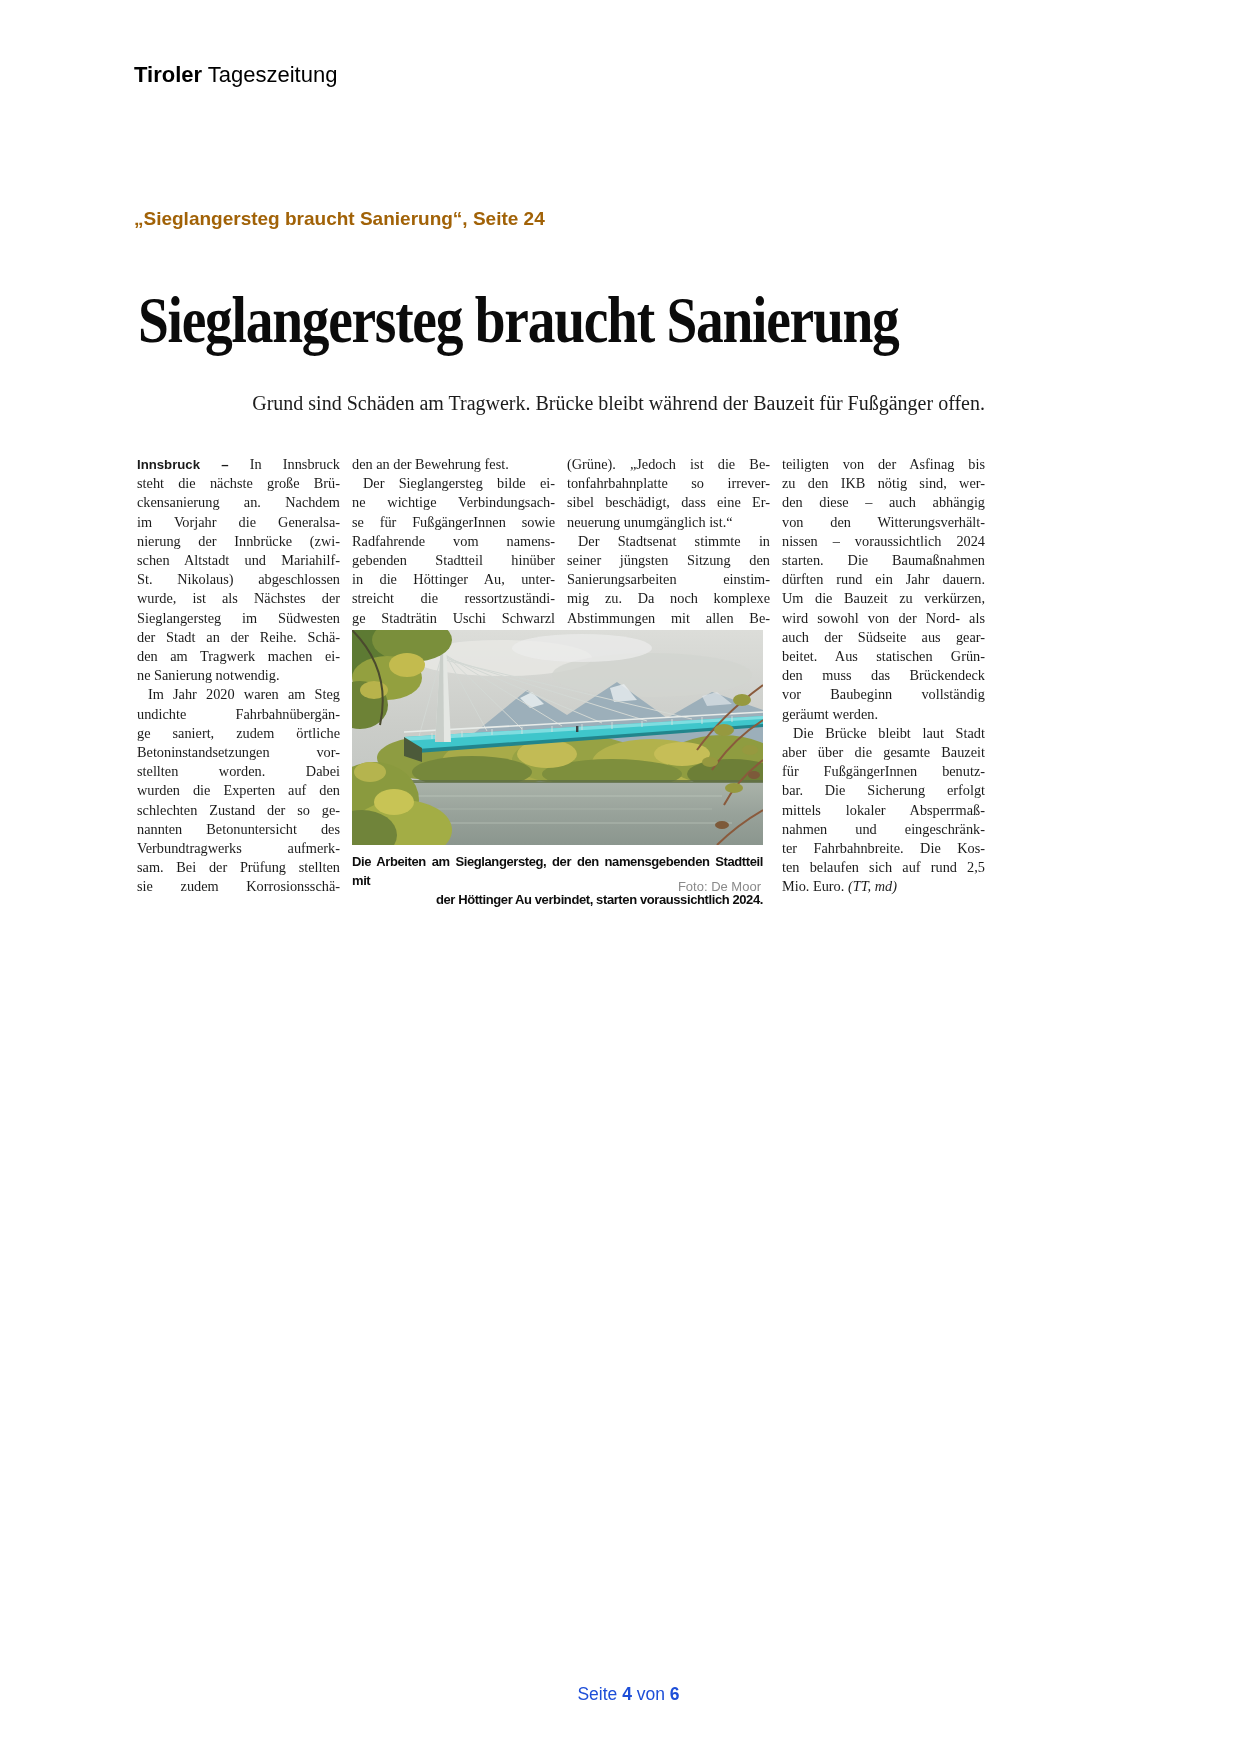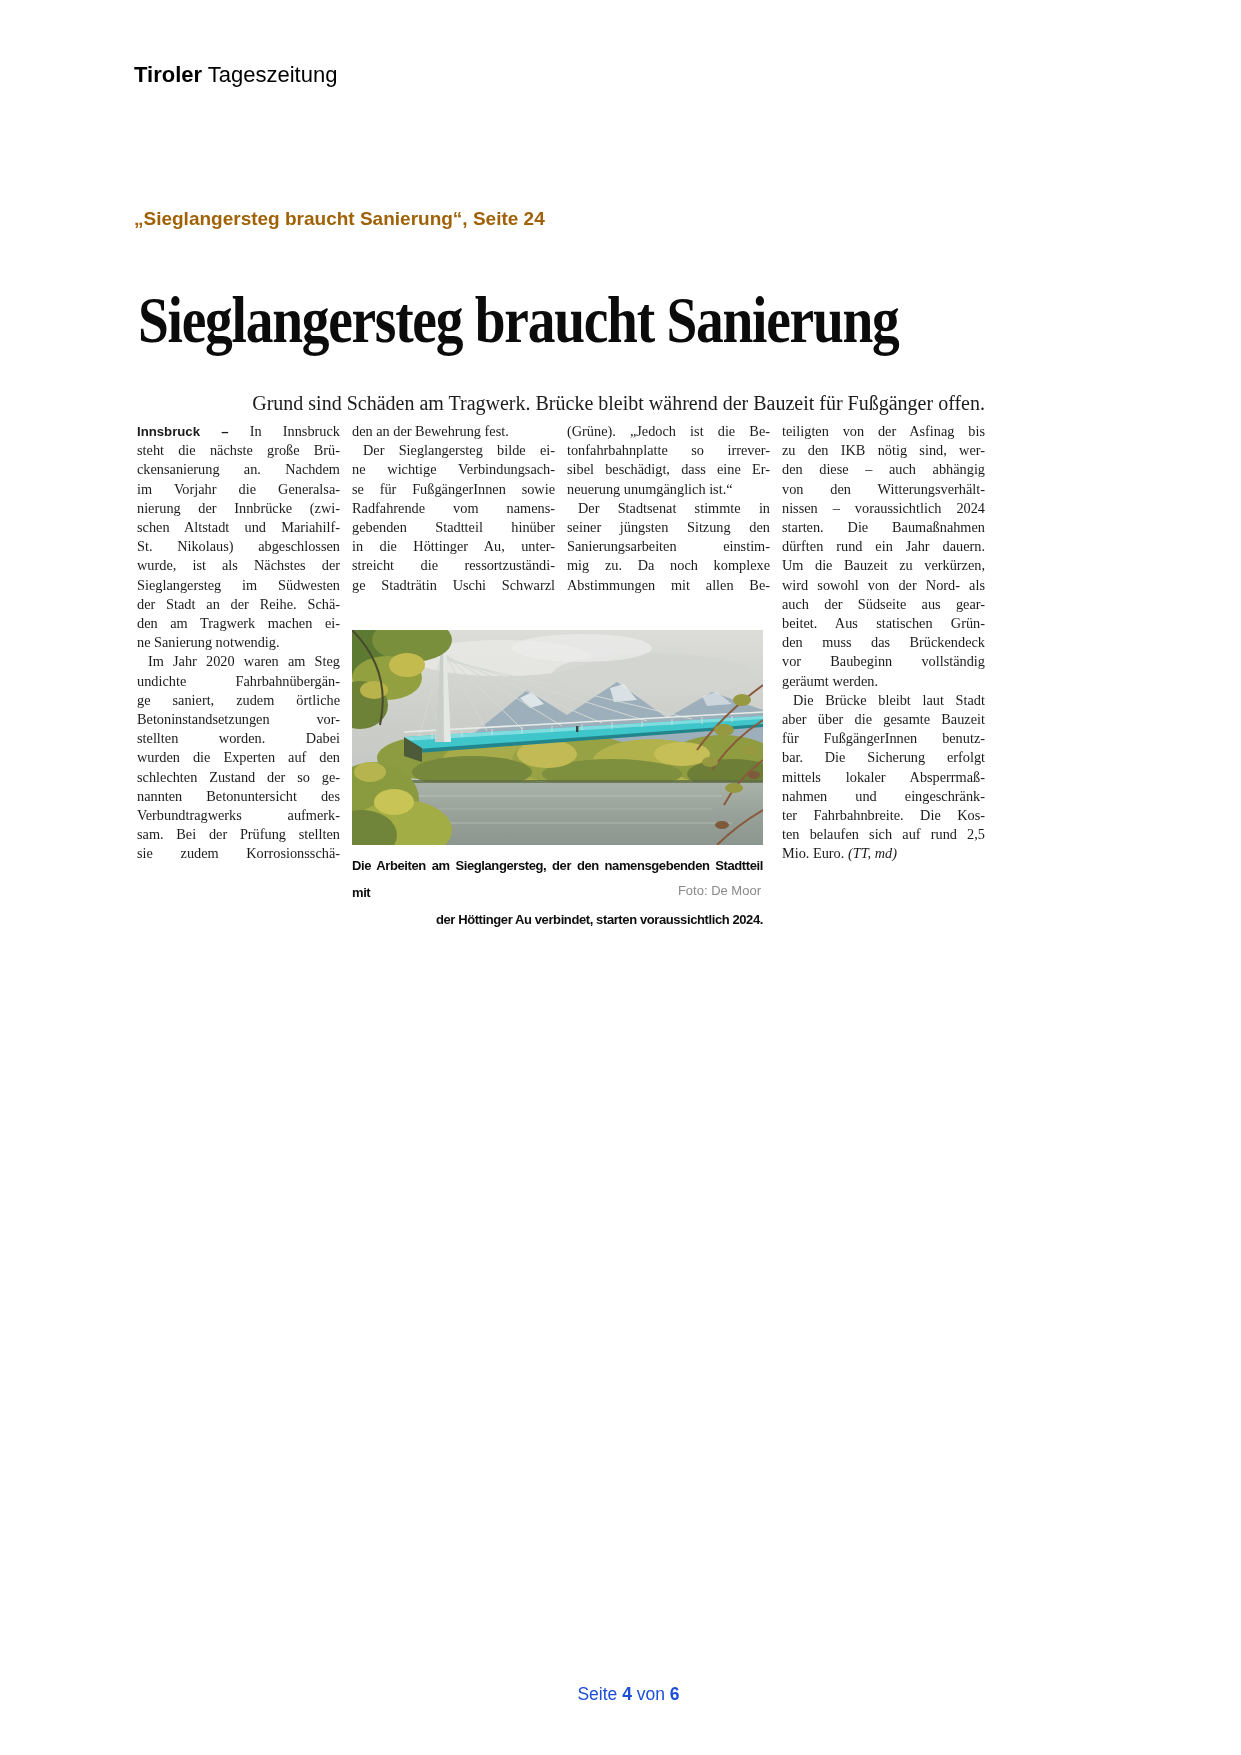--- a/index.html
+++ b/index.html
@@ -22,38 +22,38 @@
     position:absolute; left:138px; top:282px; white-space:nowrap;
     font-family:"Liberation Serif", serif; font-weight:bold;
     font-size:66px; letter-spacing:-1.5px; color:#0b0b0b;
     transform:scaleX(0.84); transform-origin:left top;
   }
   .subtitle {
     position:absolute; left:137px; top:392px; width:848px; text-align:right;
     font-size:20px; color:#1c1c1c;
   }
   .columns {
-    position:absolute; left:137px; top:422px; width:848px;
+    position:absolute; left:137px; top:455px; width:848px;
     display:flex; gap:12px;
   }
   .col { width:203px; font-size:14.3px; line-height:19.2px; color:#1b1b1b; }
   .tl { text-align:justify; text-align-last:justify; }
   .tl.end { text-align-last:left; }
   .tl.ind { text-indent:11px; }
   .lead { font-family:"Liberation Sans", sans-serif; font-size:13.2px; font-weight:bold; }
   .tl i { }
   .photo {
     position:absolute; left:352px; top:630px; width:411px; height:215px;
     overflow:hidden; background:#cfd2cc;
   }
   .photo svg { display:block; width:100%; height:100%; }
   .caption {
     position:absolute; left:352px; top:852px; width:411px;
     font-family:"Liberation Sans", sans-serif; font-weight:bold;
-    font-size:13px; letter-spacing:-0.4px; line-height:27px; color:#0d0d0d;
+    font-size:13px; letter-spacing:-0.4px; line-height:19px; color:#0d0d0d;
   }
   .cap-line { text-align:right; }
   .cap-line.first { text-align:justify; text-align-last:justify; }
   .credit {
     position:absolute; right:2px; top:25px;
     font-size:13px; font-weight:normal; letter-spacing:0; color:#8a8a8a;
   }
   .footer {
     position:absolute; left:0; top:1684px; width:1241px; text-align:center;
     font-family:"Liberation Sans", sans-serif; font-size:17.5px; color:#1d4ed8;margin-left:8px;

